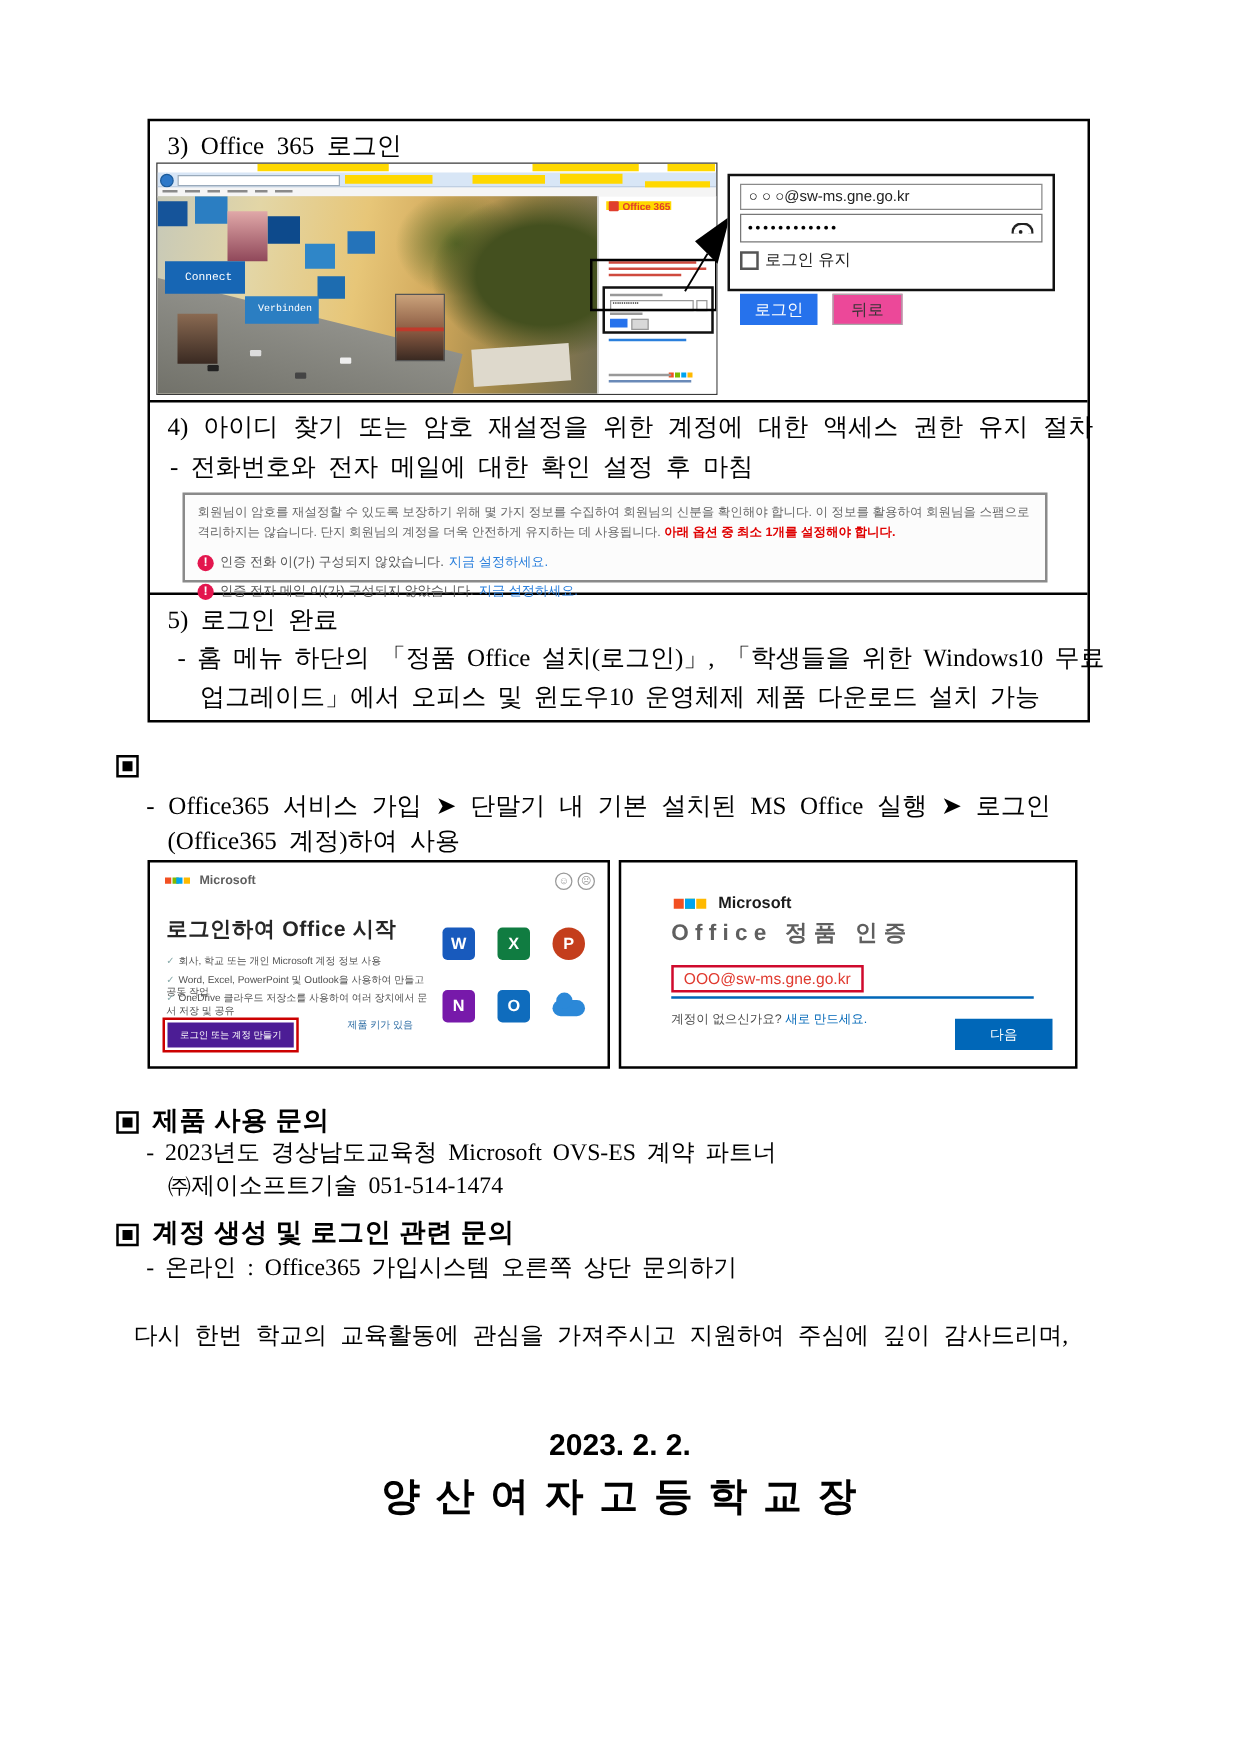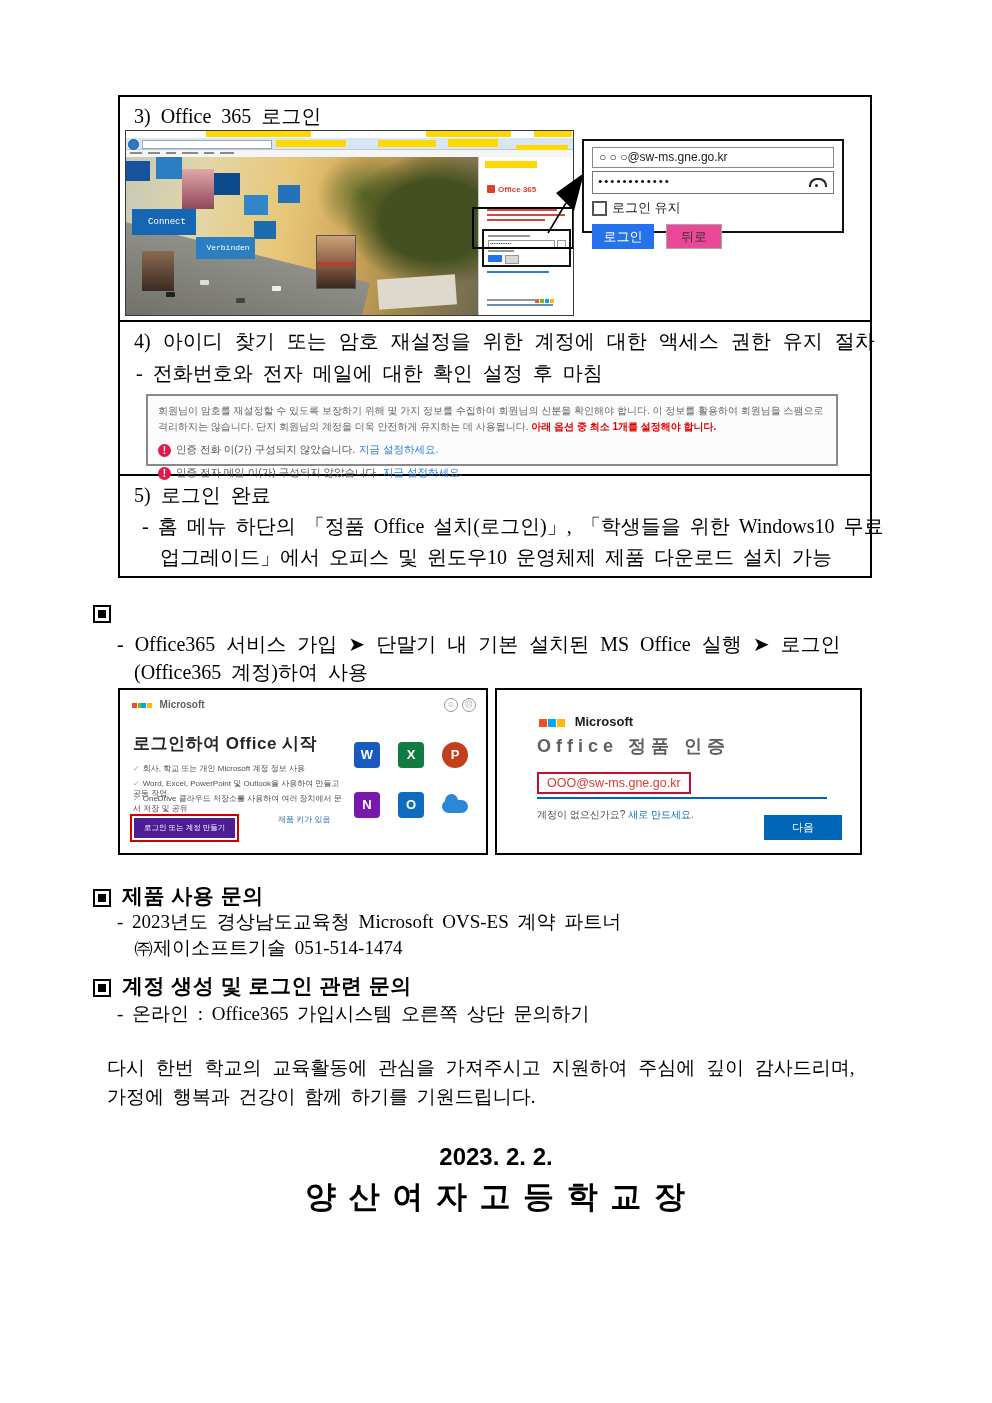--- a/index.html
+++ b/index.html
@@ -36,40 +36,40 @@
   .car{position:absolute;width:9px;height:5px;background:#222;border-radius:1px;}
   .tile{position:absolute;color:#fff;font-family:Liberation Mono, monospace;overflow:hidden;text-align:center;}
   .ptile{position:absolute;}
   .personc{position:absolute;left:190px;top:78px;width:38px;height:52px;
     background:linear-gradient(#caa27a 0%,#8a5a42 55%,#3a2a22 100%);border:1px solid #555;}
   .personc i{position:absolute;left:0;top:26px;width:100%;height:3px;background:#c0392b;}
   .bpanel{position:absolute;left:352px;top:26px;width:95px;height:158px;background:#fff;border-left:1px solid #ccc;}
   .rbar{position:absolute;height:2px;background:#cf4a3e;}
   .bluebar{position:absolute;height:2px;background:#2a7fdc;}
   .graybar{position:absolute;height:2px;background:#999;}
-  .o365logo{position:absolute;left:8px;top:28px;font:bold 8px "Liberation Sans","DejaVu Sans",sans-serif;color:#e03e2d;white-space:nowrap;}
+  .o365logo{position:absolute;left:8px;top:4px;font:bold 8px "Liberation Sans","DejaVu Sans",sans-serif;color:#e03e2d;white-space:nowrap;}
   .o365logo b{display:inline-block;width:8px;height:8px;background:#e03e2d;border-radius:1px;margin-right:3px;vertical-align:-1px;}
   .miniform{position:absolute;left:3px;top:72px;width:85px;height:34px;border:2px solid #111;background:#fff;}
   .mf-in{position:absolute;left:4px;top:9px;width:64px;height:7px;border:1px solid #999;font-size:5px;line-height:6px;color:#222;overflow:hidden;padding-left:1px;}
   .mf-sq{position:absolute;left:73px;top:9px;width:7px;height:7px;border:1px solid #999;}
   .mf-b1{position:absolute;left:4px;top:24px;width:14px;height:7px;background:#2672ec;}
   .mf-b2{position:absolute;left:21px;top:24px;width:12px;height:7px;background:#d8d8d8;border:1px solid #999;}
   .mslogo{position:absolute;white-space:nowrap;}
   .mslogo i{display:inline-block;width:4px;height:4px;margin-right:1px;}
   .annot{position:absolute;left:346px;top:76px;width:98px;height:38px;border:2px solid #000;}
 
   
   .eform{left:462px;top:42px;width:262px;height:94px;border:2px solid #111;background:#fff;padding:6px 8px;box-sizing:border-box;}
   .ef-id{height:19px;border:1px solid #8a8a8a;font-size:12px;line-height:19px;padding-left:6px;color:#222;font-family:"Liberation Sans","DejaVu Sans",sans-serif;}
   .ef-pw{position:relative;margin-top:3px;height:21px;border:1px solid #777;font-size:13px;line-height:20px;padding-left:5px;letter-spacing:1.5px;color:#000;}
   .eye{position:absolute;right:6px;top:6px;width:14px;height:7px;border:2px solid #222;border-bottom:none;border-radius:8px 8px 0 0;}
   .eye:after{content:"";position:absolute;left:4px;top:4px;width:3px;height:3px;background:#222;border-radius:50%;}
   .ef-chk{margin-top:5px;font:13px "Liberation Sans","DejaVu Sans",sans-serif;color:#222;display:flex;align-items:center;}
   .ef-chk b{width:11px;height:11px;border:2px solid #555;margin-right:5px;display:inline-block;}
-  .ef-btns{margin-top:7px;display:flex;gap:12px;}
+  .ef-btns{margin-top:18px;display:flex;gap:12px;}
   .btn-login{width:62px;height:25px;background:#2672ec;color:#fff;font:13px/25px "Liberation Sans","DejaVu Sans",sans-serif;text-align:center;}
   .btn-back{width:54px;height:23px;background:#ec4899;border:1px solid #a8a8a8;color:#333;font:13px/23px "Liberation Sans","DejaVu Sans",sans-serif;text-align:center;}
 
   
   .notice{left:26px;top:72px;width:692px;height:72px;border:2px solid #8a8a8a;background:#fcfcfc;padding:7px 10px;box-sizing:border-box;
     font-family:"Liberation Sans","DejaVu Sans",sans-serif;}
   .n-body{font-size:10px;line-height:1.55;color:#666;word-spacing:0;white-space:normal;}
   .n-em{color:#e00000;font-weight:bold;}
   .n-item{margin-top:9px;font-size:10.5px;color:#555;display:flex;align-items:center;}
   .n-item .bang{width:13px;height:13px;border-radius:50%;background:#e3164e;color:#fff;font:bold 10px/13px "Liberation Sans","DejaVu Sans",sans-serif;text-align:center;margin-right:5px;flex:none;}
@@ -283,18 +283,17 @@
   </div>
   <div class="abs ser-sm" style="left:117px;top:909px;">- 2023년도 경상남도교육청 Microsoft OVS-ES 계약 파트너</div>
   <div class="abs ser-sm" style="left:134px;top:935px;">㈜제이소프트기술 051-514-1474</div>
 
   <div class="abs hdr" style="left:95px;top:972px;">
     <span class="sqb"></span><span>계정 생성 및 로그인 관련 문의</span>
   </div>
   <div class="abs ser-sm" style="left:117px;top:1001px;">- 온라인 : Office365 가입시스템 오른쪽 상단 문의하기</div>
 
   <div class="abs ser-sm" style="left:107px;top:1055px;word-spacing:6px;">다시 한번 학교의 교육활동에 관심을 가져주시고 지원하여 주심에 깊이 감사드리며,</div>
-  <div class="abs ser-sm" style="left:107px;top:1084px;">가정에 행복과 건강이 함께 하기를 기원드립니다.</div>
 
   <div class="abs datec" style="top:1143px;font-size:24px;">2023. 2. 2.</div>
   <div class="abs datec" style="top:1176px;font-size:31px;letter-spacing:2px;">양 산 여 자 고 등 학 교 장</div>
 
 </div>
 
 </body></html>

